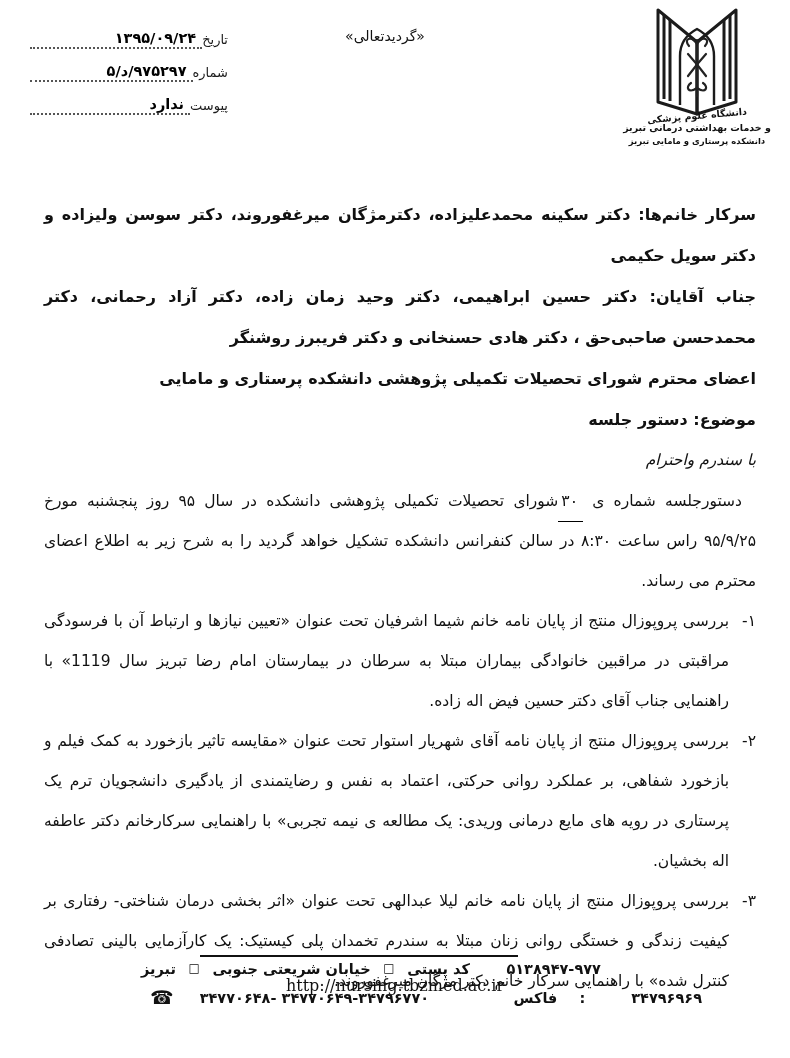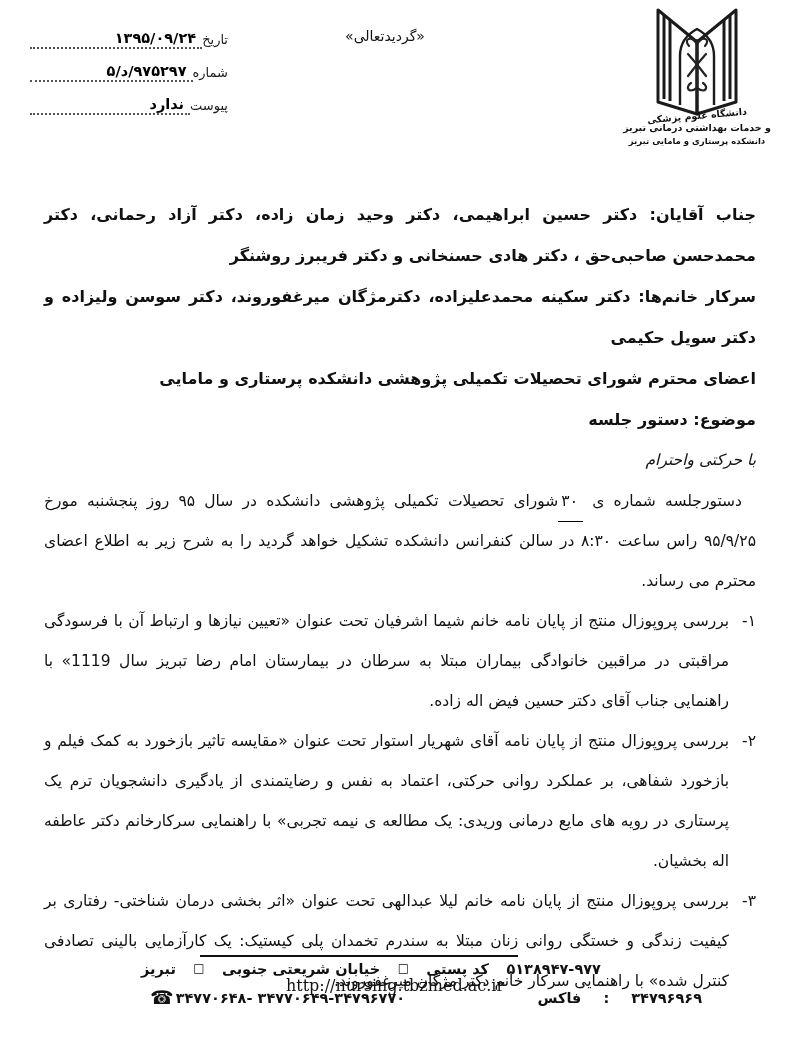--- a/index.html
+++ b/index.html
@@ -11,21 +11,21 @@
   
   .meta { position:absolute; top:16px; left:28px; width:200px; direction:rtl; }
   .meta-row { position:relative; display:flex; align-items:flex-end; height:33px; }
   .meta-label { font-size:13px; color:#1a1a1a; white-space:nowrap; padding-bottom:2px; }
   .meta-dots { flex:1; position:relative; border-bottom:2px dotted #555; height:24px; margin-left:2px; }
   .meta-value {
     position:absolute; bottom:1px; right:6px; font-size:14.5px; font-weight:600;
     white-space:nowrap; color:#000;
   }
   .force-ltr { direction:ltr; unicode-bidi:bidi-override; }
-  .ltr { direction:ltr; unicode-bidi:isolate; }
+  .ltr { direction:ltr; unicode-bidi:isolate;margin-left:24px; }
   
   .besmele { position:absolute; top:28px; left:305px; width:160px; text-align:center;
     font-size:14px; font-weight:500; direction:rtl; }
   
   .logo { position:absolute; top:4px; right:18px; width:150px; text-align:center; direction:rtl; }
   .logo svg { display:block; margin:0 auto; }
   .logo-l1 { font-size:9.5px; font-weight:700; transform:rotate(-5deg); margin-top:-14px; }
   .logo-l2 { font-size:9.5px; font-weight:700; margin-top:1px; }
   .logo-l3 { font-size:8.5px; font-weight:700; margin-top:3px; }
   
@@ -107,25 +107,25 @@
         <path d="M61,84 C52,90 49,83 55,79"></path>
         <path d="M61,84 C70,90 73,83 67,79"></path>
       </g>
     </svg>
     <div class="logo-l1">دانشگاه علوم پزشکی</div>
     <div class="logo-l2">و خدمات بهداشتی درمانی تبریز</div>
     <div class="logo-l3">دانشکده پرستاری و مامایی تبریز</div>
   </div>
 
   <div class="body-block">
+    <p class="line bold">سرکار خانم‌ها: دکتر سکینه محمدعلیزاده، دکترمژگان میرغفوروند، دکتر سوسن ولیزاده و دکتر سویل حکیمی</p>
     <p class="line bold">جناب آقایان: دکتر حسین ابراهیمی، دکتر وحید زمان زاده، دکتر آزاد رحمانی، دکتر محمدحسن صاحبی‌حق ، دکتر هادی حسنخانی و دکتر فریبرز روشنگر</p>
-    <p class="line bold">سرکار خانم‌ها: دکتر سکینه محمدعلیزاده، دکترمژگان میرغفوروند، دکتر سوسن ولیزاده و دکتر سویل حکیمی</p>
     <p class="line bold">اعضای محترم شورای تحصیلات تکمیلی پژوهشی دانشکده پرستاری و مامایی</p>
     <p class="line bold">موضوع: دستور جلسه</p>
-    <p class="greeting">با حرکتی واحترام</p>
+    <p class="greeting">با سندرم واحترام</p>
     <p class="intro"><span>دستورجلسه شماره ی </span><span class="num-underline">۳۰</span><span>شورای تحصیلات تکمیلی پژوهشی دانشکده در سال ۹۵ روز پنجشنبه مورخ ۹۵/۹/۲۵ راس ساعت ۸:۳۰ در سالن کنفرانس دانشکده تشکیل خواهد گردید را به شرح زیر به اطلاع اعضای محترم می رساند.</span></p>
 
     <div class="item">
       <span class="item-num">۱-</span>
       <span class="item-text">بررسی پروپوزال منتج از پایان نامه خانم شیما اشرفیان تحت عنوان «تعیین نیازها و ارتباط آن با فرسودگی مراقبتی در مراقبین خانوادگی بیماران مبتلا به سرطان در بیمارستان امام رضا تبریز سال 1119» با راهنمایی جناب آقای دکتر حسین فیض اله زاده.</span>
     </div>
     <div class="item">
       <span class="item-num">۲-</span>
       <span class="item-text">بررسی پروپوزال منتج از پایان نامه آقای شهریار استوار تحت عنوان «مقایسه تاثیر بازخورد به کمک فیلم و بازخورد شفاهی، بر عملکرد روانی حرکتی، اعتماد به نفس و رضایتمندی از یادگیری دانشجویان ترم یک پرستاری در رویه های مایع درمانی وریدی: یک مطالعه ی نیمه تجربی» با راهنمایی سرکارخانم دکتر عاطفه اله بخشیان.</span>
     </div>

